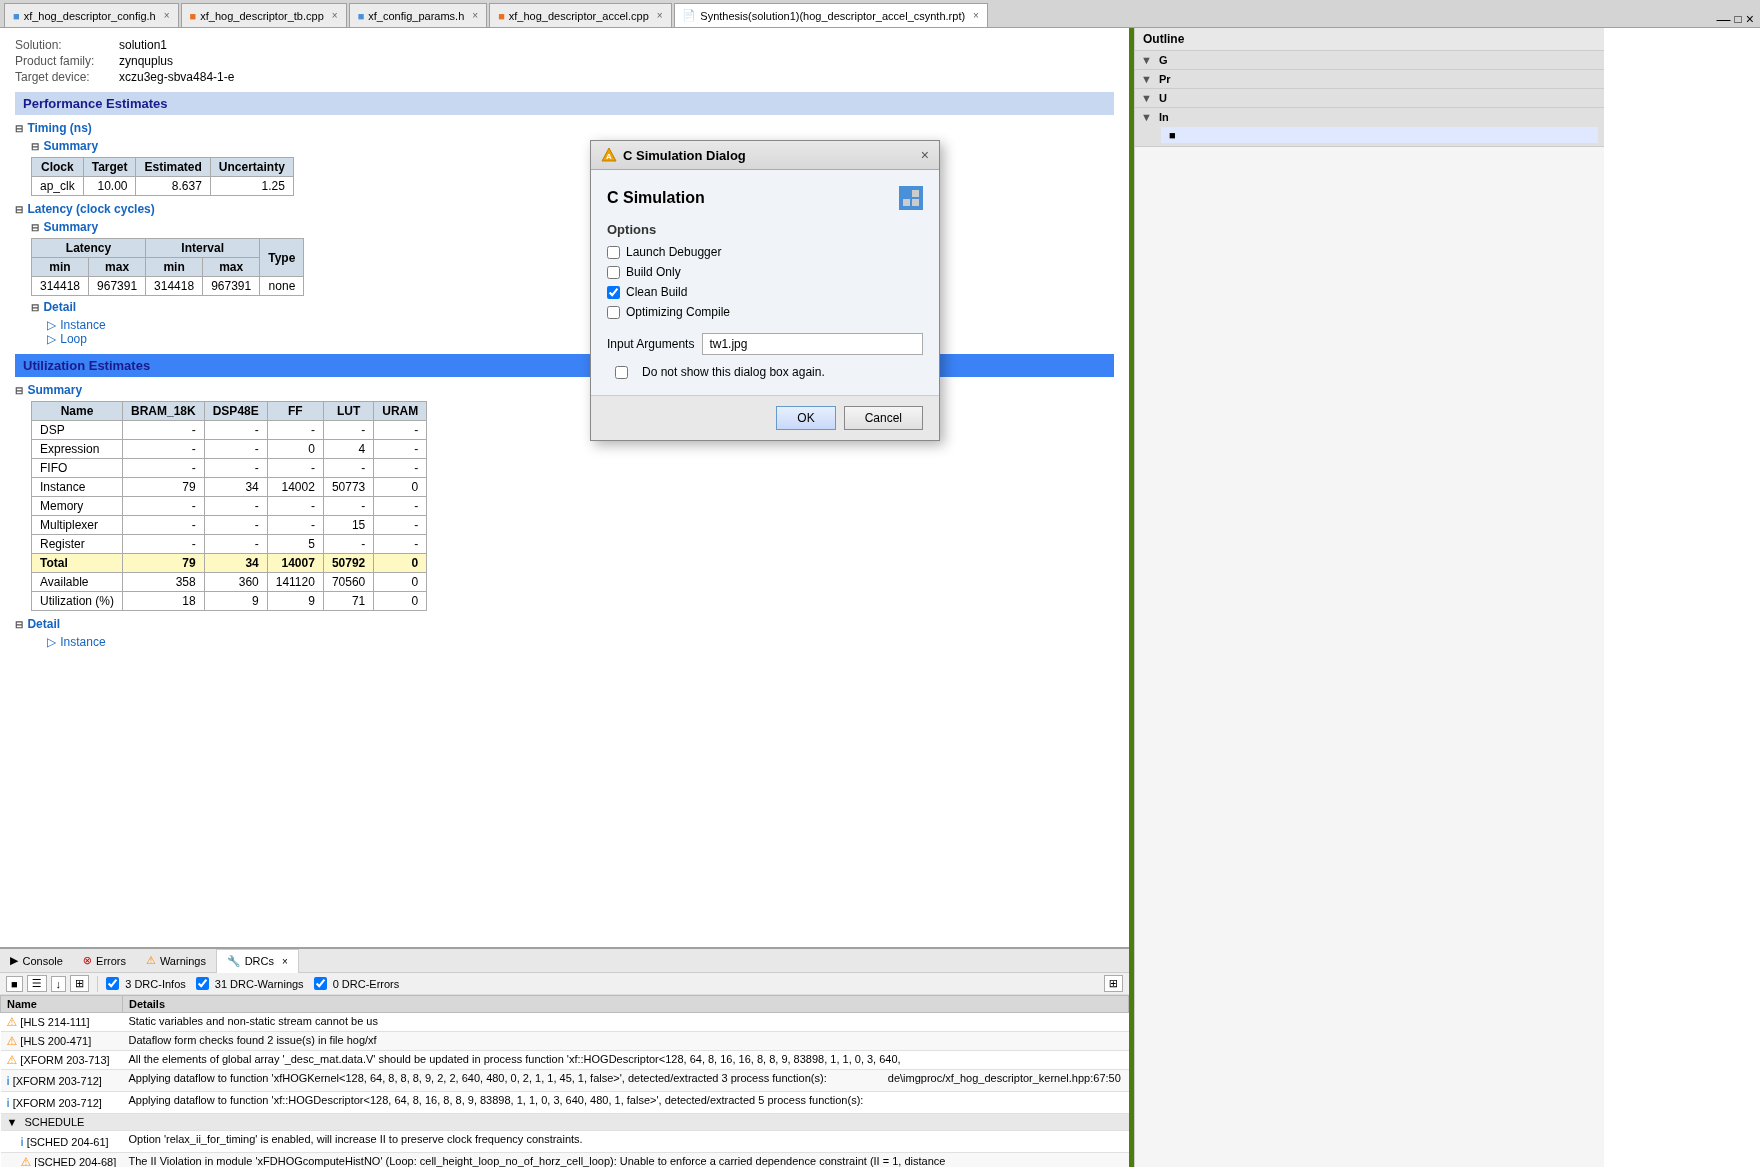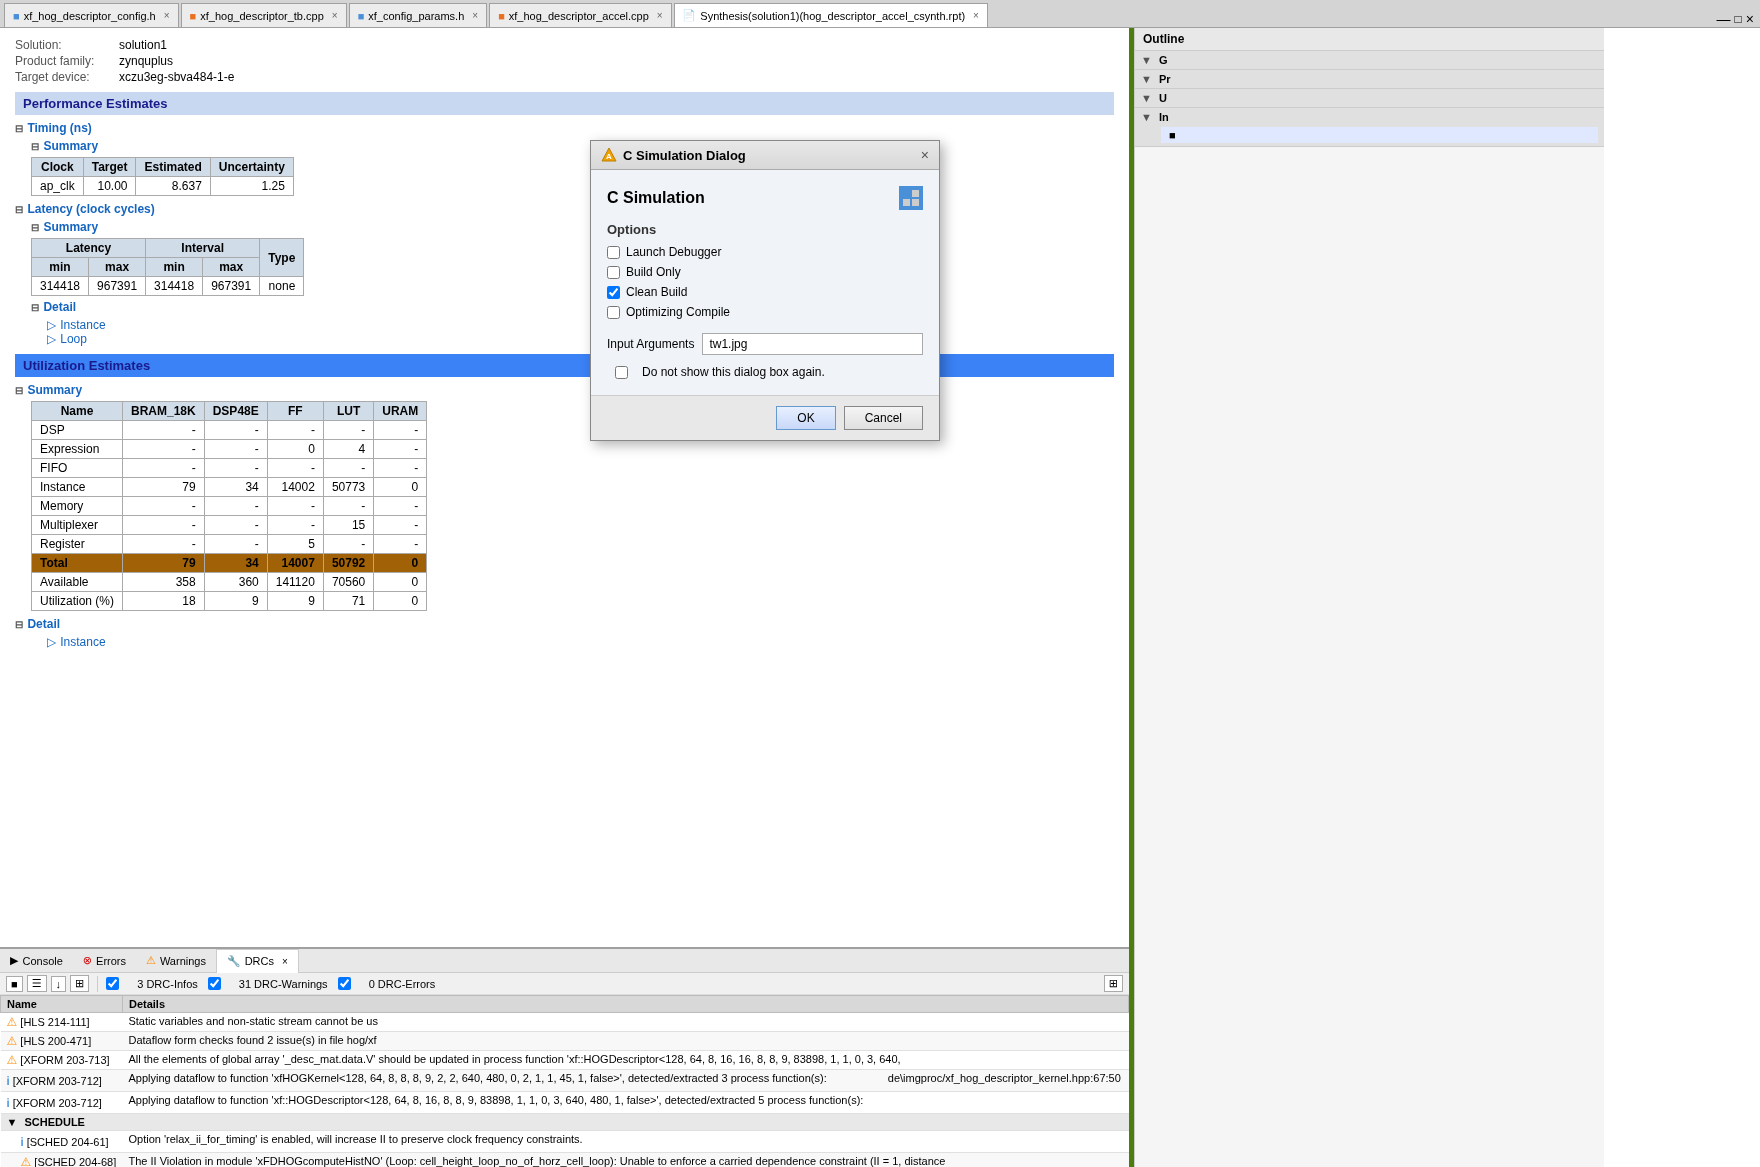--- a/index.html
+++ b/index.html
@@ -30,37 +30,37 @@
     .performance-header { background: #c8d8f0; padding: 4px 8px; color: #1a1a8c; font-size: 13px; font-weight: bold; margin-bottom: 6px; }
     .section-header-blue { color: #1565c0; font-size: 12px; font-weight: bold; margin: 6px 0 4px 0; cursor: pointer; display: flex; align-items: center; gap: 4px; }
     .section-header-blue-sub { color: #1565c0; font-size: 12px; font-weight: bold; margin: 4px 0 4px 16px; cursor: pointer; display: flex; align-items: center; gap: 4px; }
 
     .collapse-icon { font-size: 10px; color: #555; }
 
     table.report-table { border-collapse: collapse; font-size: 12px; margin: 4px 0 4px 16px; }
     table.report-table th, table.report-table td { border: 1px solid #aaa; padding: 2px 8px; text-align: right; }
     table.report-table th { background: #d0dce8; text-align: center; font-weight: bold; }
     table.report-table td.left { text-align: left; }
-    table.report-table tr.total-row { background: #a16207; font-weight: bold; }
+    table.report-table tr.total-row { background: #fef9c3; font-weight: bold; }
 
     .detail-link { color: #1565c0; cursor: pointer; font-size: 12px; margin-left: 32px; display: flex; align-items: center; gap: 4px; }
 
     
     .right-panel { width: 470px; background: #f5f5f5; border-left: 1px solid #ccc; font-size: 12px; overflow-y: auto; }
     .right-panel-header { background: #e8e8e8; padding: 4px 8px; font-weight: bold; border-bottom: 1px solid #ccc; }
 
     
     .bottom-panel { height: 220px; border-top: 2px solid #a0a0a0; background: #fff; display: flex; flex-direction: column; }
     .bottom-tabs { display: flex; background: #e8e8e8; border-bottom: 1px solid #ccc; height: 24px; align-items: center; }
     .bottom-tab { padding: 2px 10px; font-size: 11px; cursor: pointer; display: flex; align-items: center; gap: 4px; height: 24px; }
     .bottom-tab.active { background: #fff; border-top: 1px solid #ccc; border-right: 1px solid #ccc; border-left: 1px solid #ccc; }
 
     .bottom-toolbar { display: flex; align-items: center; padding: 2px 6px; gap: 4px; background: #f0f0f0; border-bottom: 1px solid #ddd; }
     .toolbar-btn { font-size: 11px; padding: 1px 4px; cursor: pointer; background: #fff; border: 1px solid #aaa; }
-    .toolbar-filter { display: flex; align-items: center; gap: 16px; font-size: 11px; }
+    .toolbar-filter { display: flex; align-items: center; gap: 4px; font-size: 11px; }
     .filter-checkbox { margin-right: 2px; }
 
     .bottom-content { flex: 1; overflow-y: auto; }
     .bottom-table { width: 100%; border-collapse: collapse; font-size: 11px; }
     .bottom-table th { background: #d8d8d8; border: 1px solid #bbb; padding: 2px 6px; text-align: left; font-weight: bold; }
     .bottom-table td { border-bottom: 1px solid #e0e0e0; padding: 2px 6px; vertical-align: top; }
     .bottom-table tr:nth-child(even) { background: #f8f8f8; }
 
     .warning-icon { color: #ff8800; font-size: 12px; }
     .info-icon { color: #0066cc; font-size: 12px; }
@@ -431,21 +431,21 @@
                 <td>Applying dataflow to function 'xfHOGKernel&lt;128, 64, 8, 8, 8, 9, 2, 2, 640, 480, 0, 2, 1, 1, 45, 1, false&gt;', detected/extracted 3 process function(s):&nbsp;&nbsp;&nbsp;&nbsp;&nbsp;&nbsp;&nbsp;&nbsp;&nbsp;&nbsp;&nbsp;&nbsp;&nbsp;&nbsp;&nbsp;&nbsp;&nbsp;&nbsp;&nbsp;&nbsp;de\imgproc/xf_hog_descriptor_kernel.hpp:67:50</td>
               </tr>
               <tr>
                 <td>
                   <span class="info-icon">ℹ</span>
                   [XFORM 203-712]
                 </td>
                 <td>Applying dataflow to function 'xf::HOGDescriptor&lt;128, 64, 8, 16, 8, 8, 9, 83898, 1, 1, 0, 3, 640, 480, 1, false&gt;', detected/extracted 5 process function(s):</td>
               </tr>
               <tr style="background:#e8e8e8;">
-                <td colspan="2" style="font-weight:bold; padding:2px 6px;">
+                <td colspan="2" style="font-weight:normal; padding:2px 6px;">
                   <span style="margin-right:4px;">▼</span>
                   SCHEDULE
                 </td>
               </tr>
               <tr>
                 <td style="padding-left:20px;">
                   <span class="info-icon">ℹ</span>
                   [SCHED 204-61]
                 </td>
                 <td>Option 'relax_ii_for_timing' is enabled, will increase II to preserve clock frequency constraints.</td>

